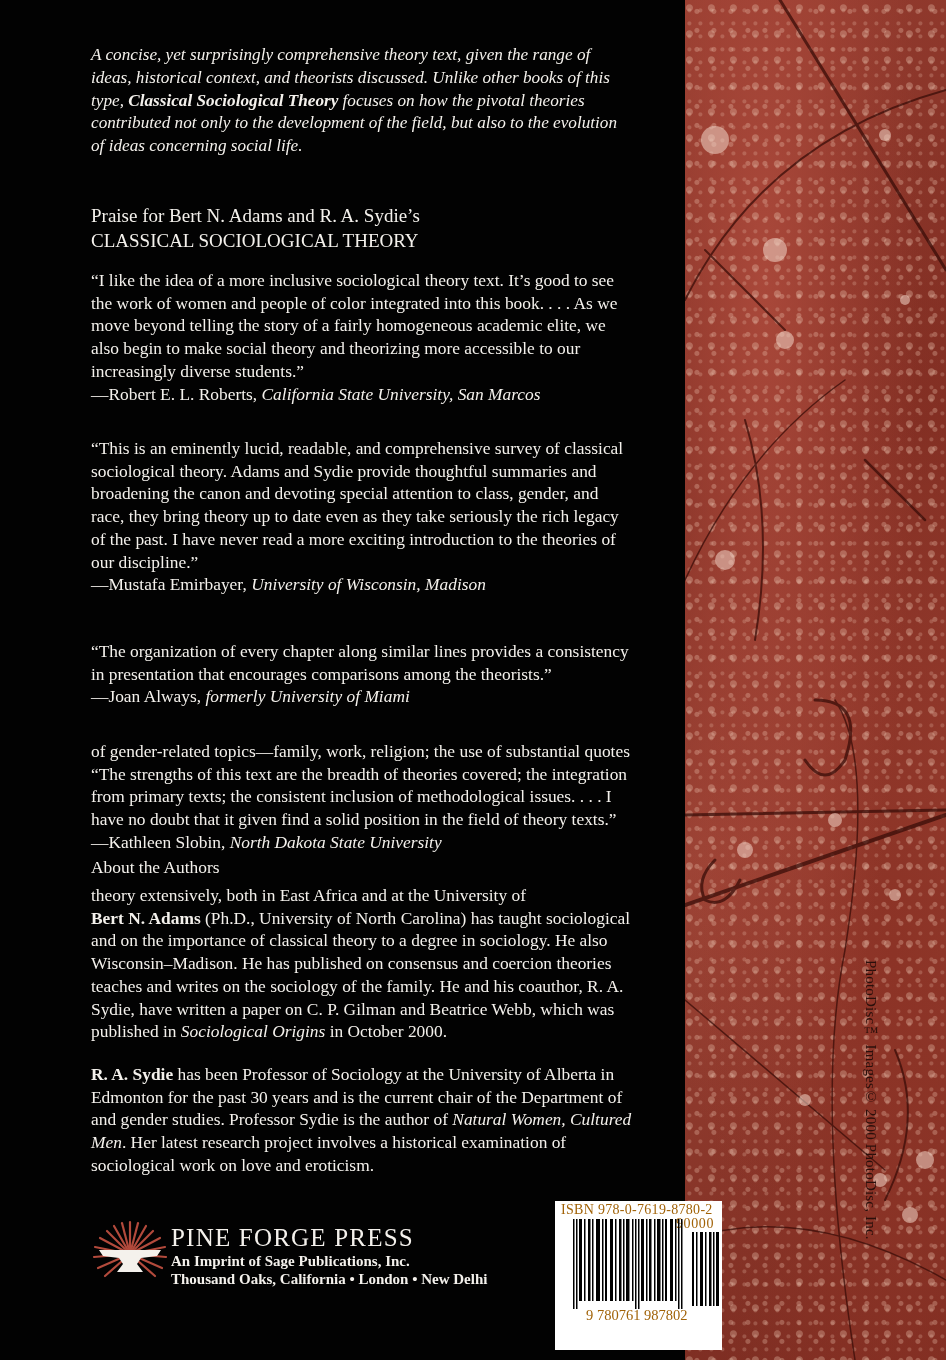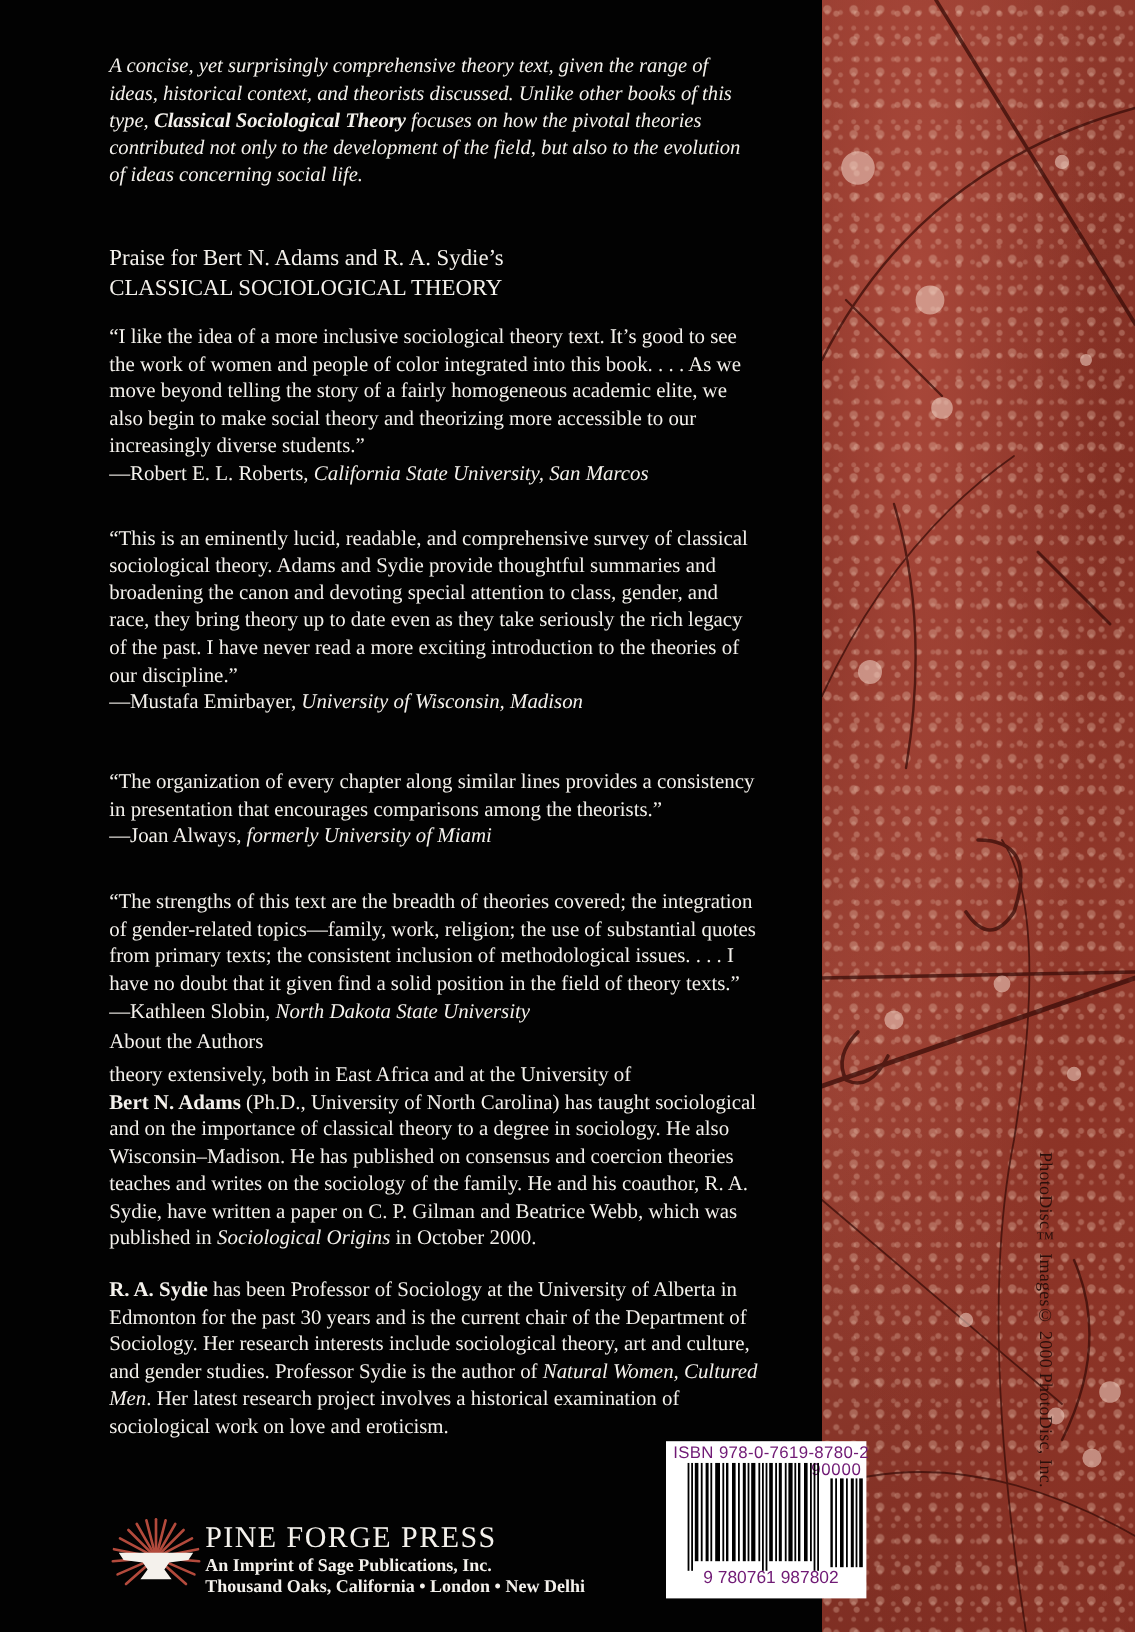--- a/index.html
+++ b/index.html
@@ -37,27 +37,27 @@
   }
   .quote {
     position: absolute; left: 0; width: 572px;
     font-size: 17.4px; line-height: 22.7px;
   }
   .attrib { text-align: left; display: block; }
   .attrib i { font-style: italic; }
   .about-heading { position: absolute; top: 857px; left: 0; font-size: 17.4px; }
   .bio { position: absolute; left: 0; width: 572px; font-size: 17.4px; line-height: 22.7px; }
   .bio b { font-weight: bold; }
-  .publisher { position: absolute; left: 91px; top: 1218px; width: 420px; height: 80px; margin-top: 44px; }
+  .publisher { position: absolute; left: 91px; top: 1218px; width: 420px; height: 80px; }
   .pub-logo { position: absolute; left: 0; top: 2px; width: 78px; height: 60px; }
   .pub-name { position: absolute; left: 80px; top: 7px; font-size: 25px; letter-spacing: 1.2px; line-height: 26px; }
   .pub-line { position: absolute; left: 80px; font-size: 15px; font-weight: bold; line-height: 17px; }
   .barcode {
-    position: absolute; left: 555px; top: 1201px; width: 167px; height: 131px; background: #fff;
-    font-family: Liberation Sans, sans-serif; color: #701a75;
+    position: absolute; left: 555px; top: 1201px; width: 167px; height: 149px; background: #fff;
+    font-family: Liberation Serif, serif; color: #a16207;
   }
   .isbn-text { position: absolute; left: 6px; top: 1px; font-size: 14px; letter-spacing: 0.3px; white-space: nowrap; }
   .price-code { position: absolute; left: 121px; top: 15px; font-size: 14px; letter-spacing: 0.6px; }
   .bars { position: absolute; left: 15px; top: 18px; }
   .ean-digits { position: absolute; left: 4px; top: 106px; font-size: 14.5px; white-space: nowrap; margin-left: 27px; }
 </style>
 </head>
 <body>
 
 <div class="dark-panel"></div>
@@ -135,43 +135,42 @@
     <span class="attrib"><span>—Mustafa Emirbayer, </span><i>University of Wisconsin, Madison</i></span>
   </div>
 
   <div class="quote" style="top:640px">
     <div>“The organization of every chapter along similar lines provides a consistency</div>
     <div>in presentation that encourages comparisons among the theorists.”</div>
     <span class="attrib"><span>—Joan Always, </span><i>formerly University of Miami</i></span>
   </div>
 
   <div class="quote" style="top:740px">
+    <div>of gender-related topics—family, work, religion; the use of substantial quotes</div>
     <div>“The strengths of this text are the breadth of theories covered; the integration</div>
-    <div>of gender-related topics—family, work, religion; the use of substantial quotes</div>
     <div>from primary texts; the consistent inclusion of methodological issues. . . . I</div>
     <div>have no doubt that it given find a solid position in the field of theory texts.”</div>
     <span class="attrib"><span>—Kathleen Slobin, </span><i>North Dakota State University</i></span>
   </div>
 
   <div class="about-heading">About the Authors</div>
 
   <div class="bio" style="top:884px">
     <div>theory extensively, both in East Africa and at the University of</div>
     <div><b>Bert N. Adams</b><span> (Ph.D., University of North Carolina) has taught sociological</span></div>
     <div>and on the importance of classical theory to a degree in sociology. He also</div>
     <div>Wisconsin–Madison. He has published on consensus and coercion theories</div>
     <div>teaches and writes on the sociology of the family. He and his coauthor, R. A.</div>
     <div>Sydie, have written a paper on C. P. Gilman and Beatrice Webb, which was</div>
     <div><span>published in </span><i>Sociological Origins</i><span> in October 2000.</span></div>
   </div>
 
   <div class="bio" style="top:1063px">
     <div><b>R. A. Sydie</b><span> has been Professor of Sociology at the University of Alberta in</span></div>
     <div>Edmonton for the past 30 years and is the current chair of the Department of</div>
-    <div>Sociology. Her research interests include sociological theory, art and culture,</div>
     <div><span>and gender studies. Professor Sydie is the author of </span><i>Natural Women, Cultured</i></div>
     <div><i>Men</i><span>. Her latest research project involves a historical examination of</span></div>
     <div>sociological work on love and eroticism.</div>
   </div>
 </div>
 
 <div class="publisher">
   <svg class="pub-logo" viewBox="0 0 78 60">
     <g stroke="#b34a3c" stroke-width="2.2" stroke-linecap="round">
       <line x1="39" y1="34" x2="39" y2="2"></line>

